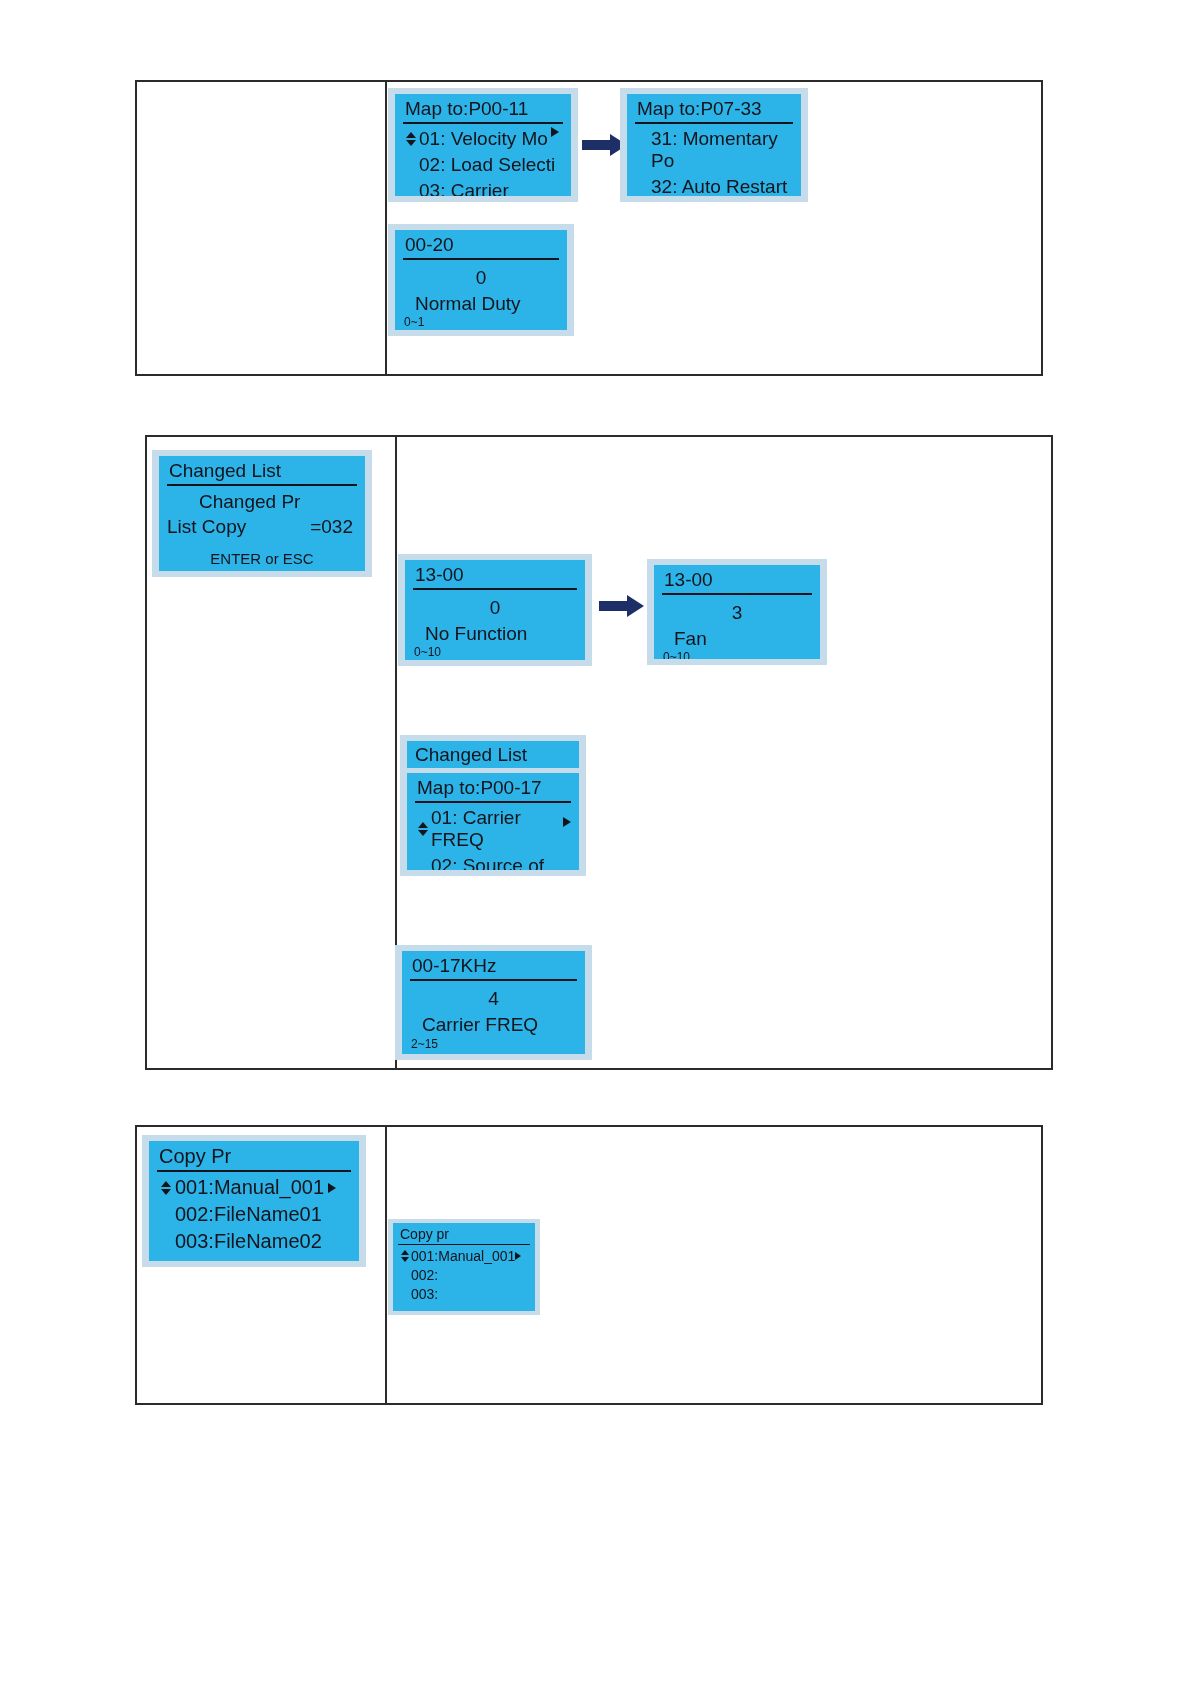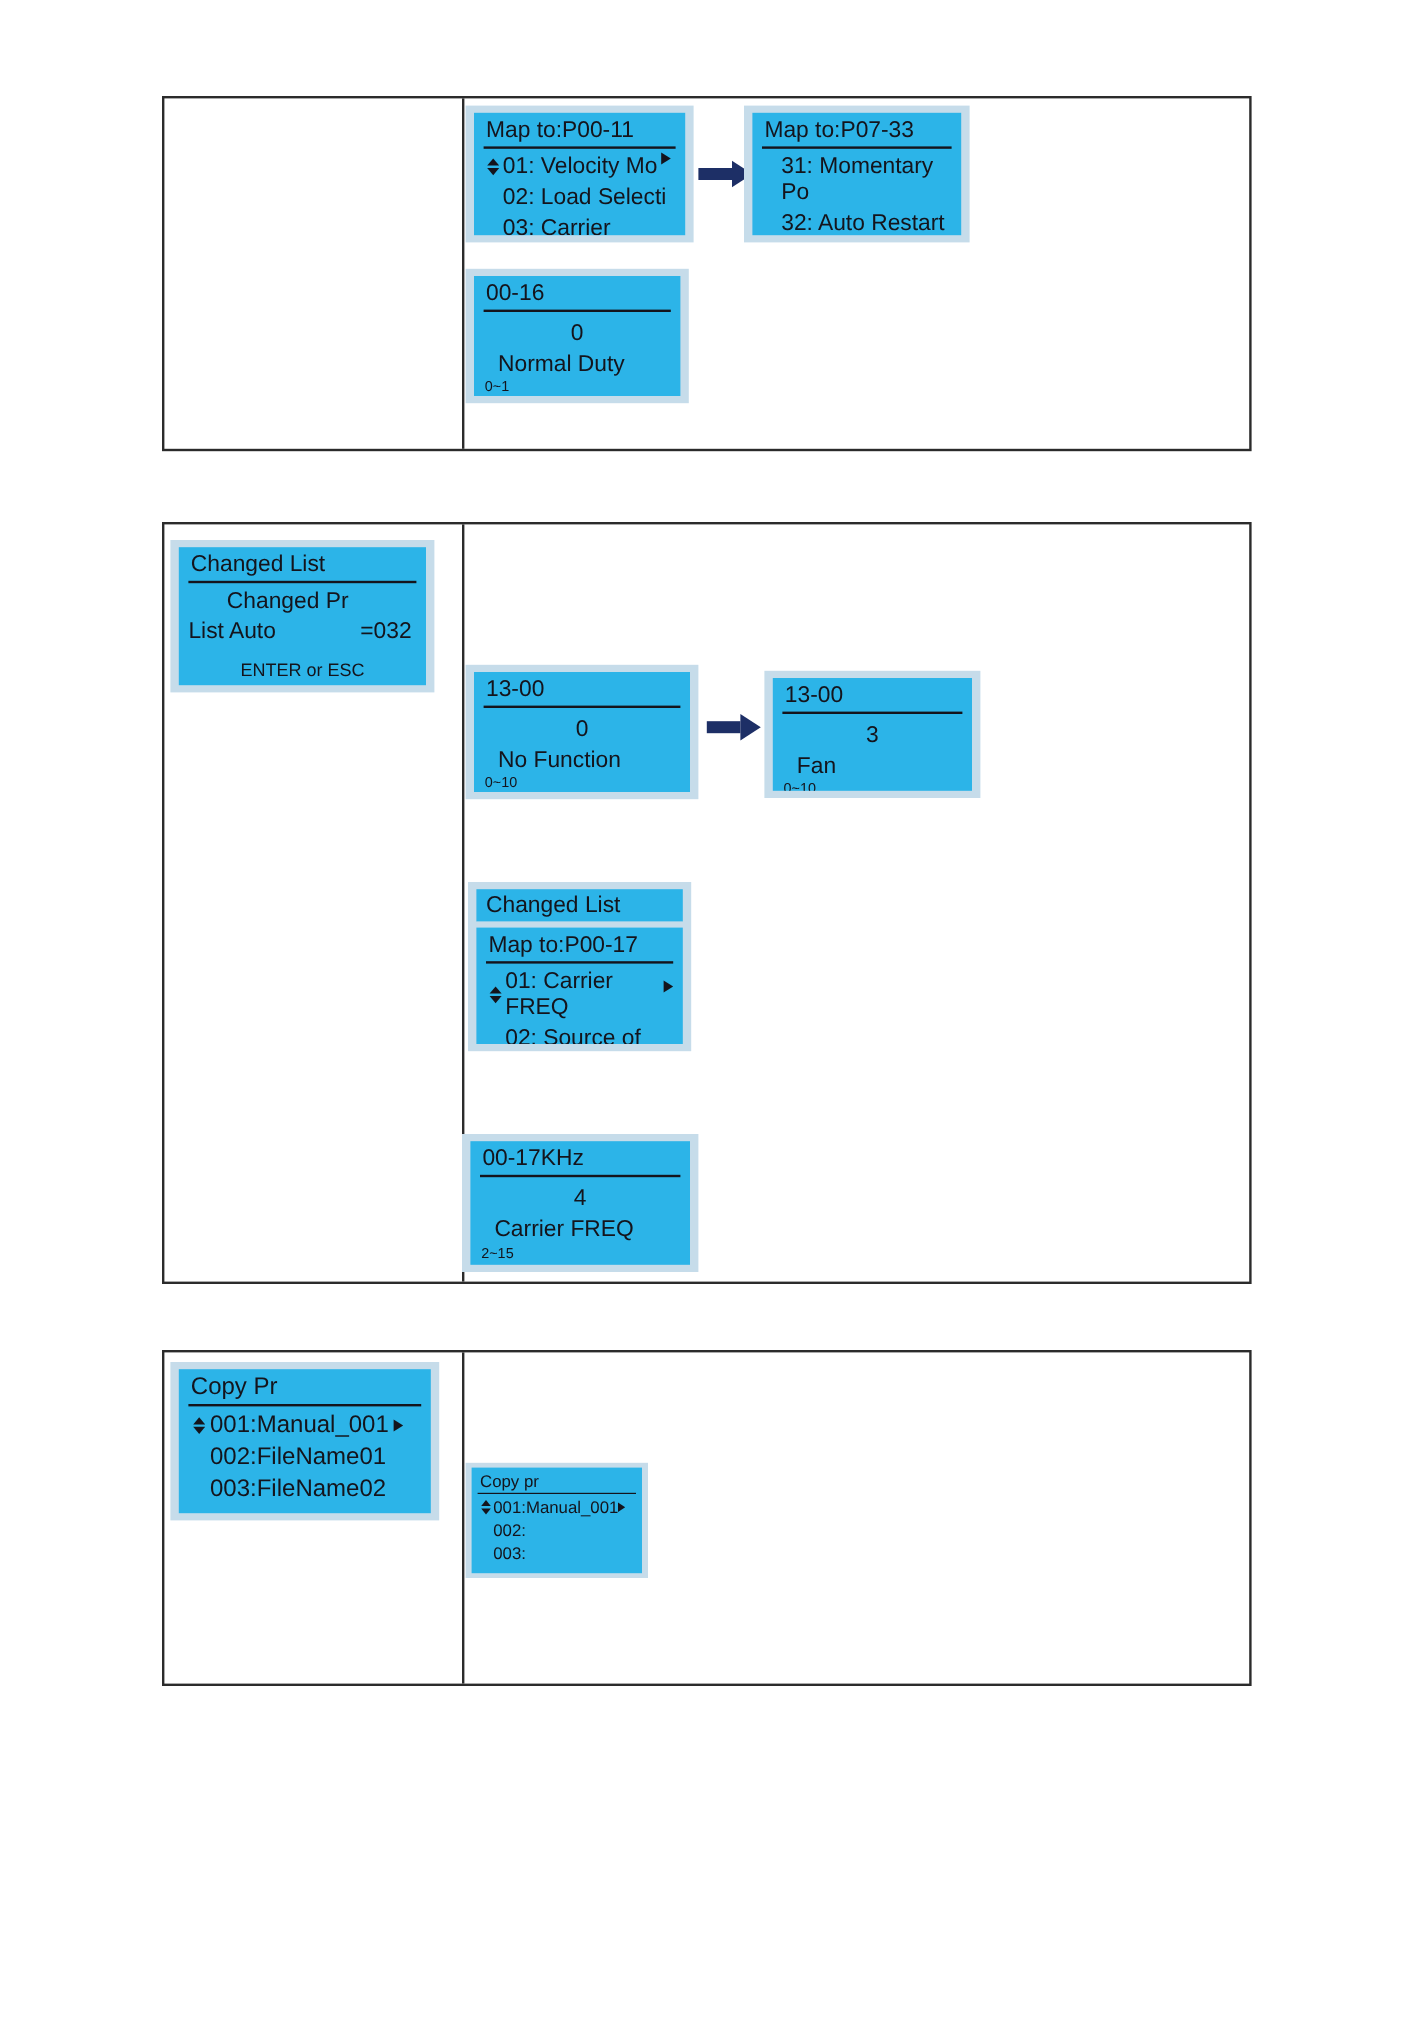--- a/index.html
+++ b/index.html
@@ -110,42 +110,42 @@
         <span class="icon-slot"></span>
         <span>32: Auto Restart</span>
       </div>
 
     </div>
   </div>
 
   <div class="screen" style="left:251px; top:142px; width:186px; height:112px;">
     <div class="lcd fs-lg">
       <div class="scr-header single">
-        <span>00-16</span>
+        <span>00-20</span>
       </div>
       <div class="val-center">0</div>
       <div class="val-label">Normal Duty</div>
       <div class="val-range">0~1</div>
     </div>
   </div>
 </div>
 
-<div class="trow" style="left:135px; top:435px; width:908px; height:635px;">
+<div class="trow" style="left:145px; top:435px; width:908px; height:635px;">
   <div class="tdivider" style="left:248px;"></div>
 
   <div class="screen" style="left:5px; top:13px; width:220px; height:127px;">
     <div class="lcd fs-lg">
       <div class="scr-header single">
         <span>Changed List</span>
       </div>
       <div class="scr-line" style="margin-top:5px;margin-left:32px;">
         <span>Changed Pr</span>
       </div>
       <div class="scr-line line2" style="margin-top:3px;">
-        <span>List Auto</span>
+        <span>List Copy</span>
         <span>=032</span>
       </div>
       <div class="footer-center">ENTER or ESC</div>
     </div>
   </div>
 
   <div class="screen" style="left:251px; top:117px; width:194px; height:112px;">
     <div class="lcd fs-lg">
       <div class="scr-header single">
         <span>13-00</span>

